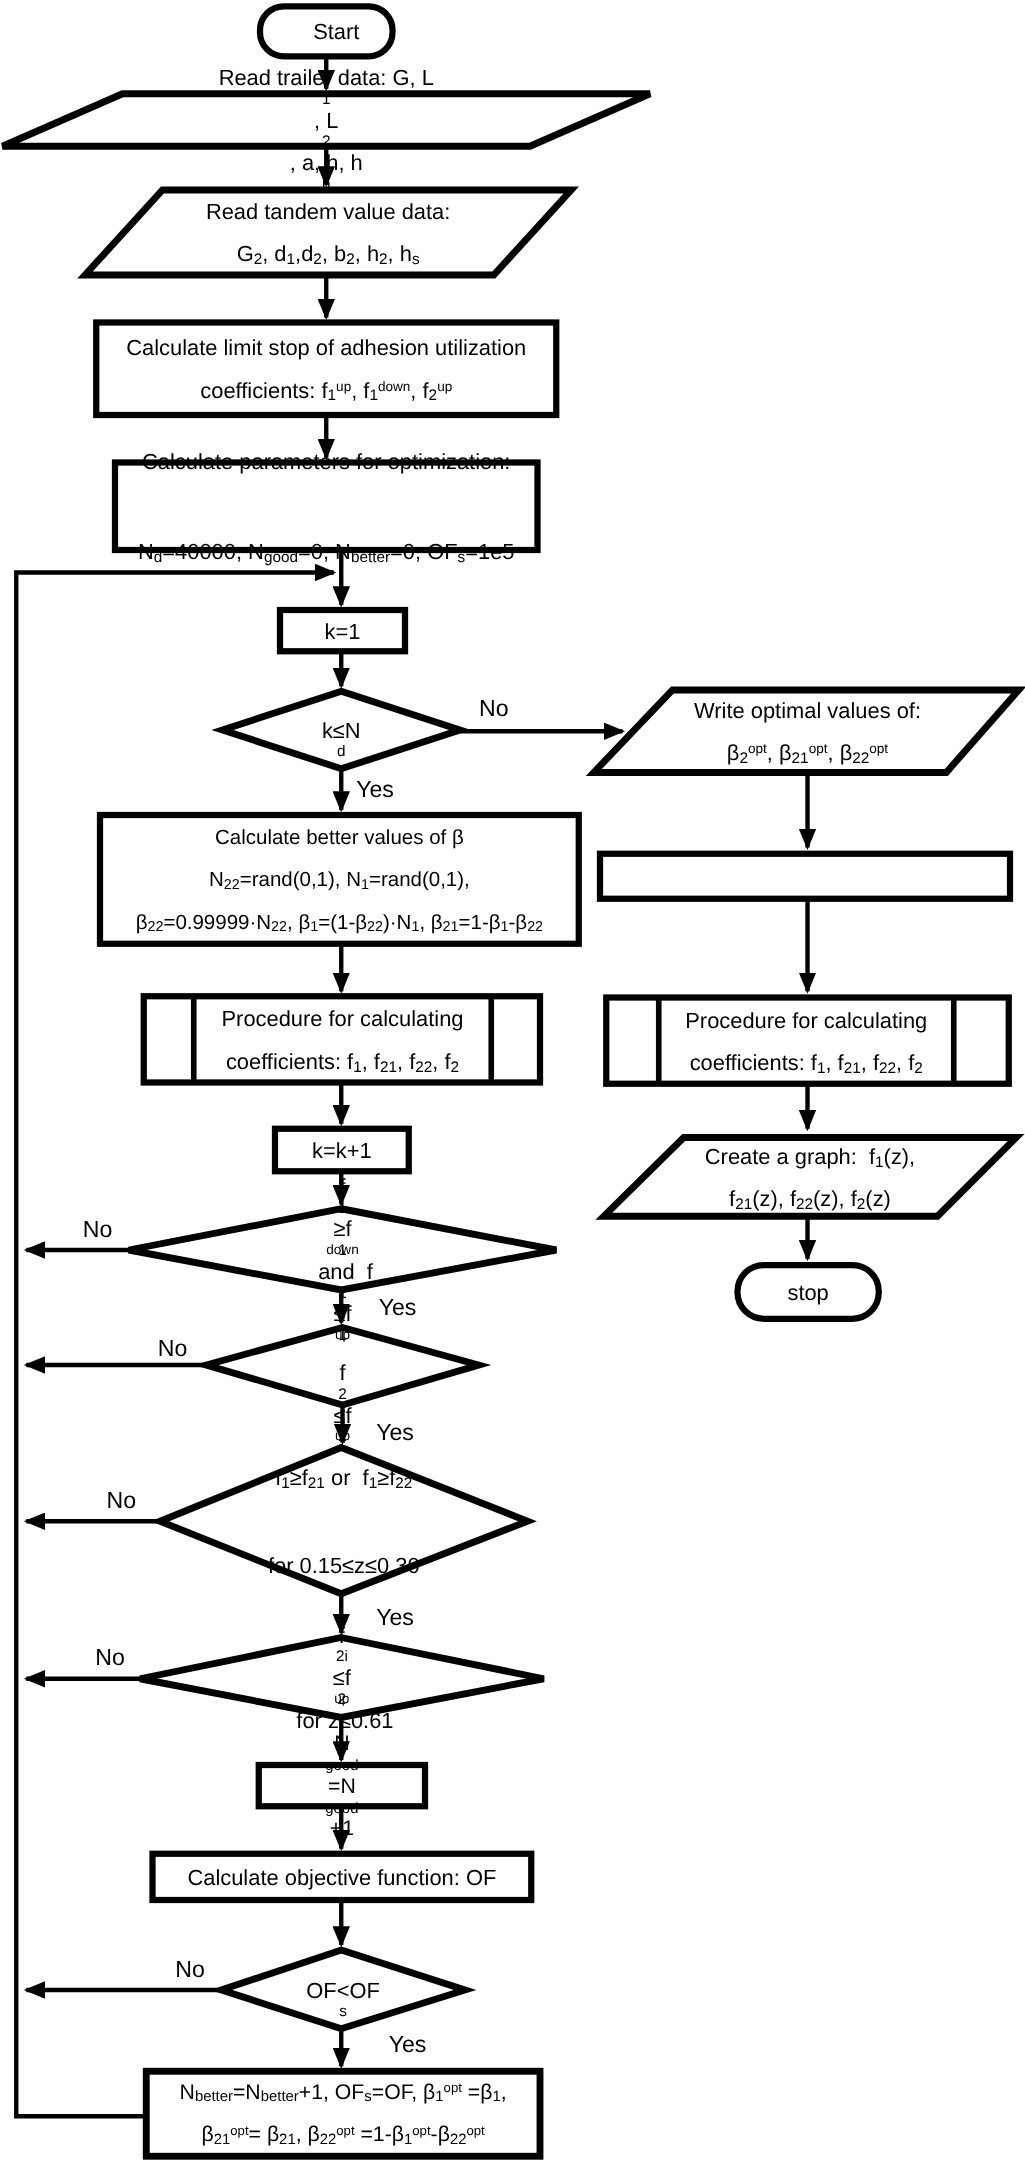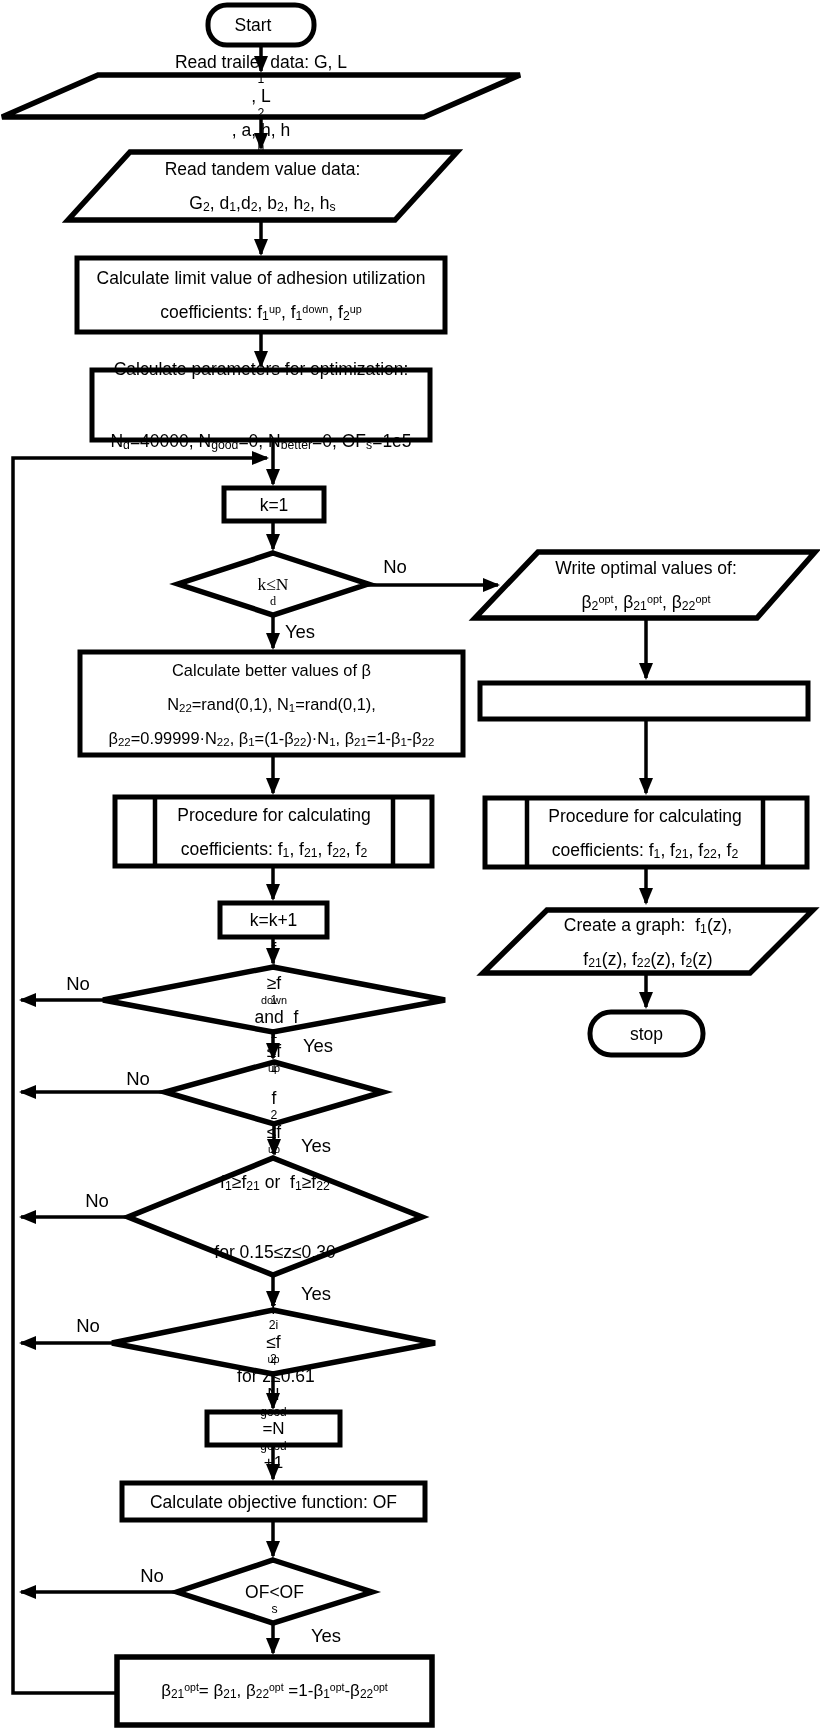--- a/index.html
+++ b/index.html
@@ -106,42 +106,42 @@
       <polygon points="273,1310 435,1343 273,1374 112,1343" stroke-width="5.5"></polygon>
       <rect x="207" y="1412" width="133" height="33" stroke-width="5"></rect>
       <rect x="122" y="1483" width="303" height="37" stroke-width="5"></rect>
       <polygon points="273,1560 372,1592 273,1623 177,1592" stroke-width="5.5"></polygon>
       <rect x="117" y="1657" width="315" height="68" stroke-width="5.5"></rect>
       <polygon points="547,910 813,910 750,973 483,973" stroke-width="5.5"></polygon>
       <rect x="590" y="1012" width="113" height="43" rx="21" stroke-width="5"></rect>
     </g>
   </svg>
 
-  <div class="lbl" style="left:200px;top:5px;width:106px;height:40px;">Start</div>
+  <div class="lbl" style="left:216px;top:5px;width:106px;height:40px;">Start</div>
 
   <div class="lbl" style="left:2px;top:75px;width:518px;height:42px;">Read trailer data: G, L<sub>1</sub>, L<sub>2</sub>, a, h, h<sub>h</sub></div>
 
   <div class="lbl" style="left:68px;top:152px;width:389px;height:68px;">
     <div>Read tandem value data:</div>
     <div>G<sub>2</sub>, d<sub>1</sub>,d<sub>2</sub>, b<sub>2</sub>, h<sub>2</sub>, h<sub>s</sub></div>
   </div>
 
   <div class="lbl" style="left:77px;top:258px;width:368px;height:74px;">
-    <div>Calculate limit value of adhesion utilization</div>
+    <div>Calculate limit stop of adhesion utilization</div>
     <div>coefficients: f<sub>1</sub><sup>up</sup>, f<sub>1</sub><sup>down</sup>, f<sub>2</sub><sup>up</sup></div>
   </div>
 
   <div class="lbl" style="left:92px;top:370px;width:338px;height:70px;gap:38px;">
     <div>Calculate parameters for optimization:</div>
     <div>N<sub>d</sub>=40000, N<sub>good</sub>=0, N<sub>better</sub>=0, OF<sub>s</sub>=1e5</div>
   </div>
 
   <div class="lbl" style="left:224px;top:488px;width:100px;height:33px;">k=1</div>
 
-  <div class="lbl" style="left:178px;top:553px;width:190px;height:62px;font-family:Liberation Serif, serif;">k≤N<sub>d</sub></div>
+  <div class="lbl" style="left:178px;top:553px;width:190px;height:62px;">k≤N<sub>d</sub></div>
 
   <div class="lbl" style="left:475px;top:552px;width:342px;height:66px;">
     <div>Write optimal values of:</div>
     <div>β<sub>2</sub><sup>opt</sup>, β<sub>21</sub><sup>opt</sup>, β<sub>22</sub><sup>opt</sup></div>
   </div>
 
 
   <div class="lbl fs16" style="left:80px;top:652px;width:383px;height:103px;">
     <div>Calculate better values of β</div>
     <div>N<sub>22</sub>=rand(0,1), N<sub>1</sub>=rand(0,1),</div>
@@ -171,20 +171,21 @@
 
   <div class="lbl" style="left:112px;top:1310px;width:323px;height:64px;">f<sub>2i</sub>≤f<sub>2</sub><sup>up</sup> for z≤0.61</div>
 
   <div class="lbl fs17" style="left:207px;top:1412px;width:133px;height:33px;">N<sub>good</sub>=N<sub>good</sub>+1</div>
 
   <div class="lbl" style="left:177px;top:1560px;width:195px;height:63px;">OF&lt;OF<sub>s</sub></div>
 
   <div class="lbl" style="left:122px;top:1483px;width:303px;height:37px;">Calculate objective function: OF</div>
 
   <div class="lbl fs17" style="left:117px;top:1657px;width:315px;height:68px;">
+    <div>N<sub>better</sub>=N<sub>better</sub>+1, OF<sub>s</sub>=OF, β<sub>1</sub><sup>opt</sup> =β<sub>1</sub>,</div>
     <div>β<sub>21</sub><sup>opt</sup>= β<sub>21</sub>, β<sub>22</sub><sup>opt</sup> =1-β<sub>1</sub><sup>opt</sup>-β<sub>22</sub><sup>opt</sup></div>
   </div>
 
   <div class="lbl" style="left:483px;top:910px;width:330px;height:63px;">
     <div>Create a graph:  f<sub>1</sub>(z),</div>
     <div>f<sub>21</sub>(z), f<sub>22</sub>(z), f<sub>2</sub>(z)</div>
   </div>
 
   <div class="lbl" style="left:590px;top:1012px;width:113px;height:43px;">stop</div>
 

